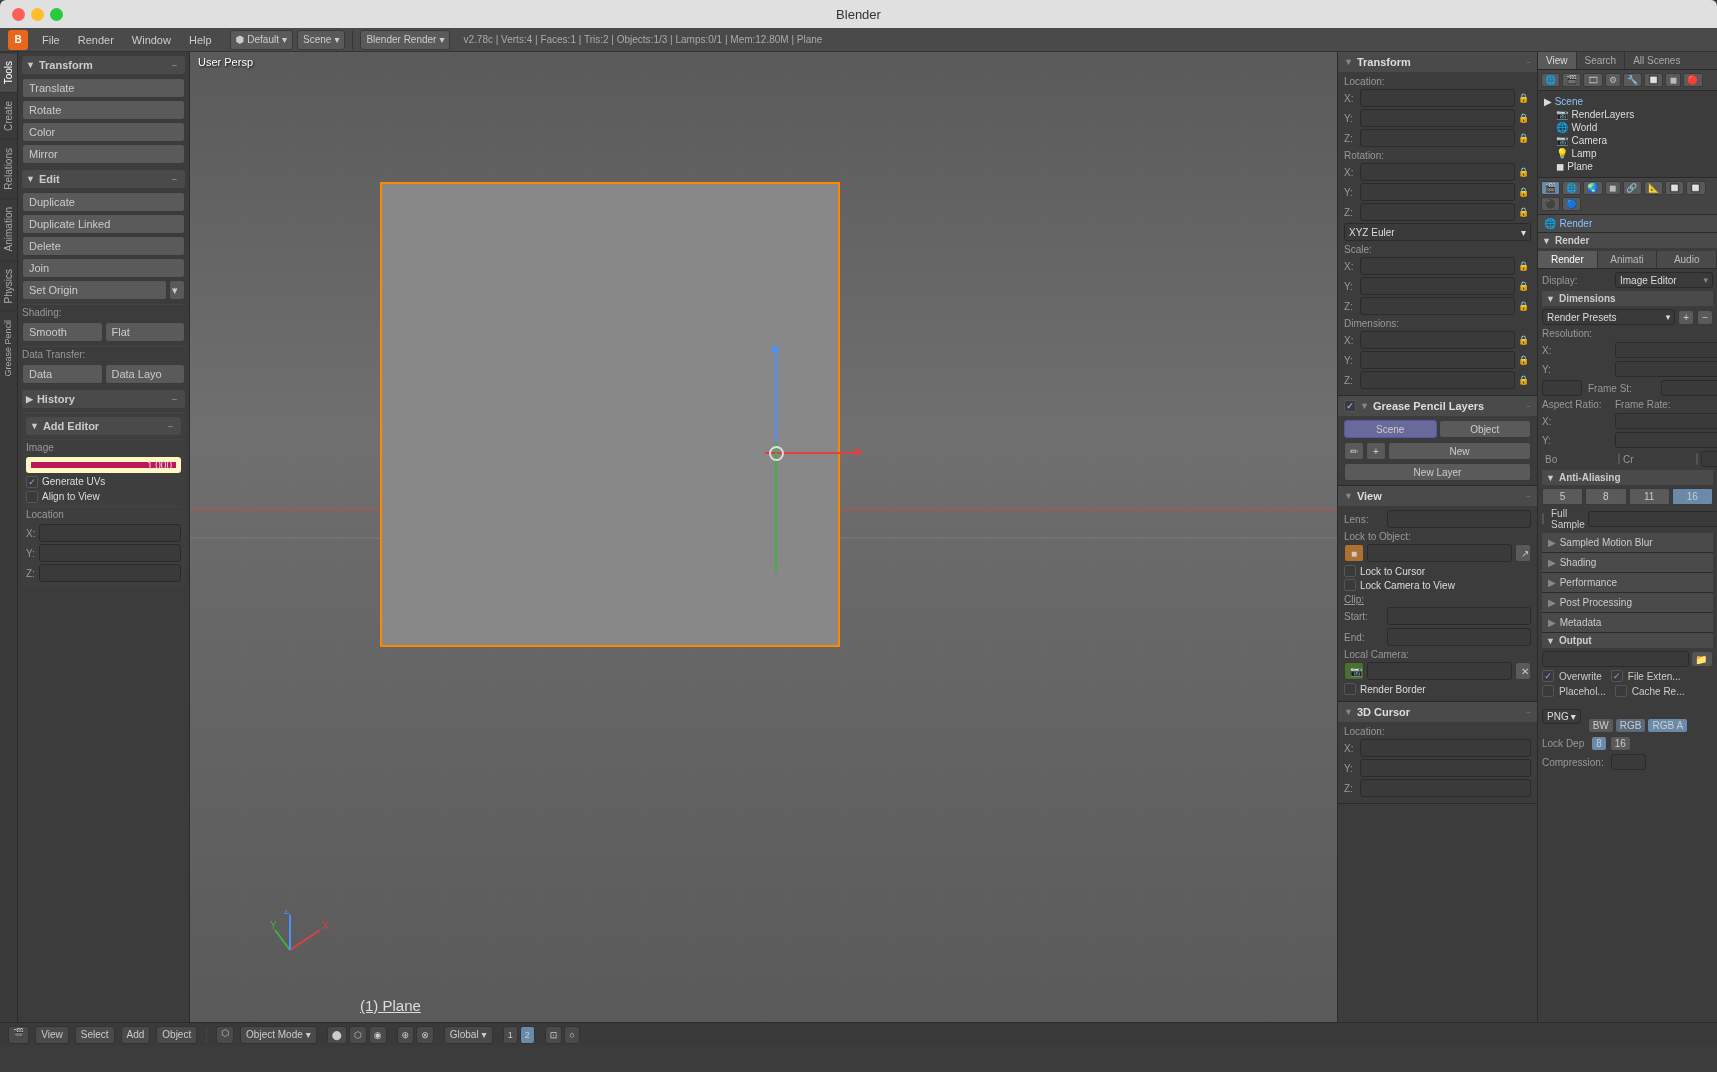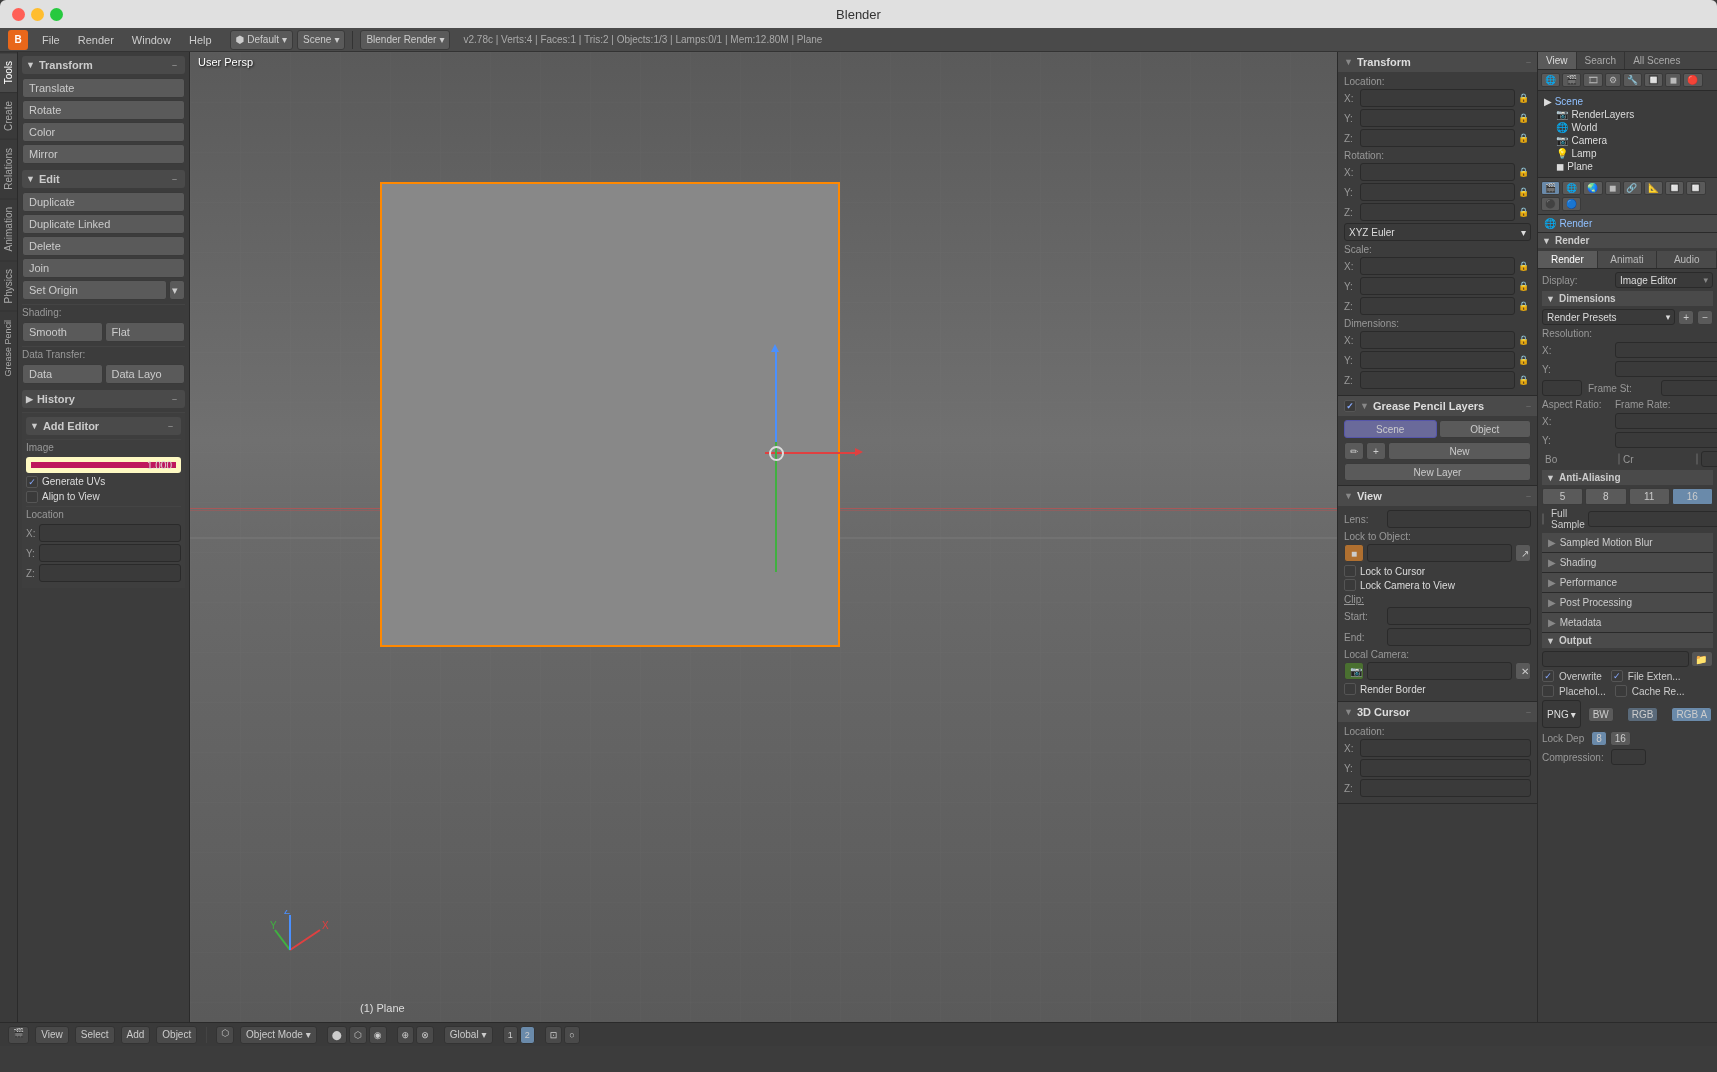--- a/index.html
+++ b/index.html
@@ -673,21 +673,21 @@
       <svg width="60" height="60">
         <line x1="20" y1="40" x2="50" y2="20" stroke="#e04040" stroke-width="2"></line>
         <text x="52" y="19" fill="#e04040" font-size="10">X</text>
         <line x1="20" y1="40" x2="5" y2="20" stroke="#40b040" stroke-width="2"></line>
         <text x="0" y="19" fill="#40b040" font-size="10">Y</text>
         <line x1="20" y1="40" x2="20" y2="5" stroke="#4a90ff" stroke-width="2"></line>
         <text x="14" y="4" fill="#4a90ff" font-size="10">Z</text>
       </svg>
     </div>
 
-    <div style="position:absolute;bottom:8px;left:170px;color:#ddd;font-size:11px;">(1) Plane</div>
+    <div style="position:absolute;bottom:8px;left:170px;color:#ddd;font-size:15px;text-decoration:underline;">(1) Plane</div>
   </div>
 
   <div class="right-panel">
 
     <div class="rp-section">
       <div class="rp-section-header">
         <span class="arrow">▼</span>
         <span>Transform</span>
         <span style="margin-left:auto;font-size:9px;color:#666;">–</span>
       </div>
@@ -1070,25 +1070,25 @@
           <div class="cb checked" style="margin-left:6px;"></div>
           <span style="font-size:10px;color:#ccc;margin-left:2px;">File Exten...</span>
         </div>
         <div class="render-row">
           <div class="cb"></div>
           <span style="font-size:10px;color:#ccc;margin-left:2px;">Placehol...</span>
           <div class="cb" style="margin-left:6px;"></div>
           <span style="font-size:10px;color:#ccc;margin-left:2px;">Cache Re...</span>
         </div>
         <div class="render-row">
-          <div style="background:#3a3a3a;border:1px solid #2a2a2a;border-radius:3px;padding:1px 4px;height:28px;font-size:10px;color:#ddd;display:flex;align-items:center;gap:2px;cursor:pointer;min-width:35px;">
+          <div style="background:#3a3a3a;border:1px solid #2a2a2a;border-radius:3px;padding:1px 4px;height:15px;font-size:10px;color:#ddd;display:flex;align-items:center;gap:2px;cursor:pointer;min-width:35px;">
             <span>PNG</span>
             <span>▾</span>
           </div>
-          <div style="display:flex;gap:13px;margin-left:4px;">
+          <div style="display:flex;gap:1px;margin-left:4px;margin-top:18px;">
             <button class="render-btn">BW</button>
             <button class="render-btn" style="background:#5a6a7a;">RGB</button>
             <button class="render-btn active" style="background:#6a8aaa;">RGB A</button>
           </div>
         </div>
         <div class="render-row">
           <span style="font-size:10px;color:#999;">Lock Dep</span>
           <button class="render-btn" style="background:#6a8aaa;margin-left:4px;">8</button>
           <button class="render-btn">16</button>
         </div>

